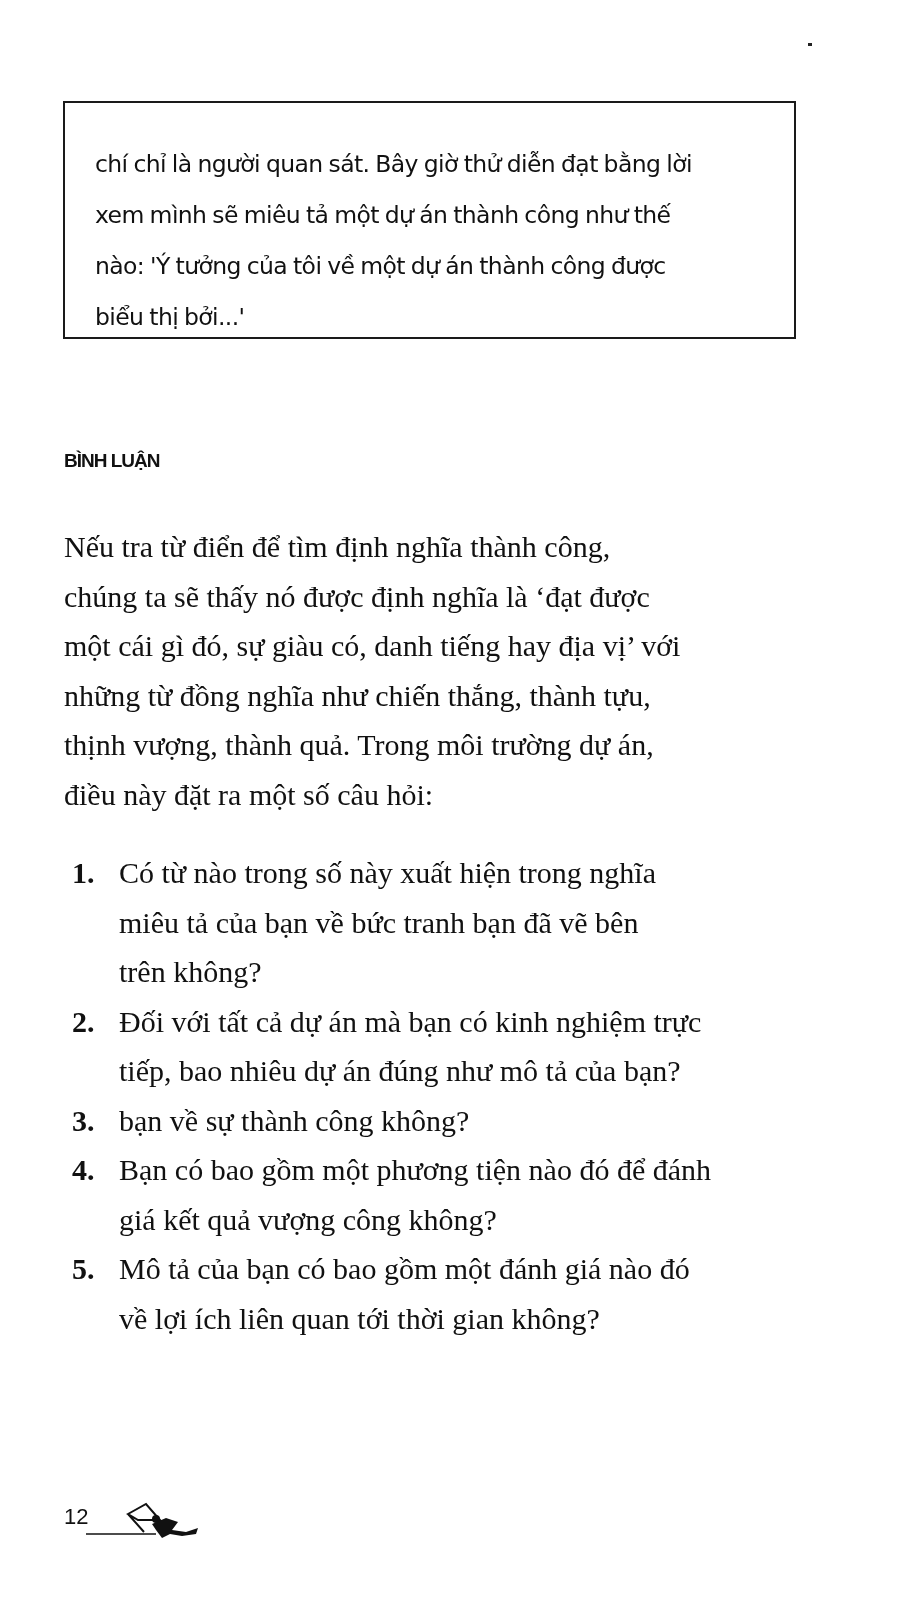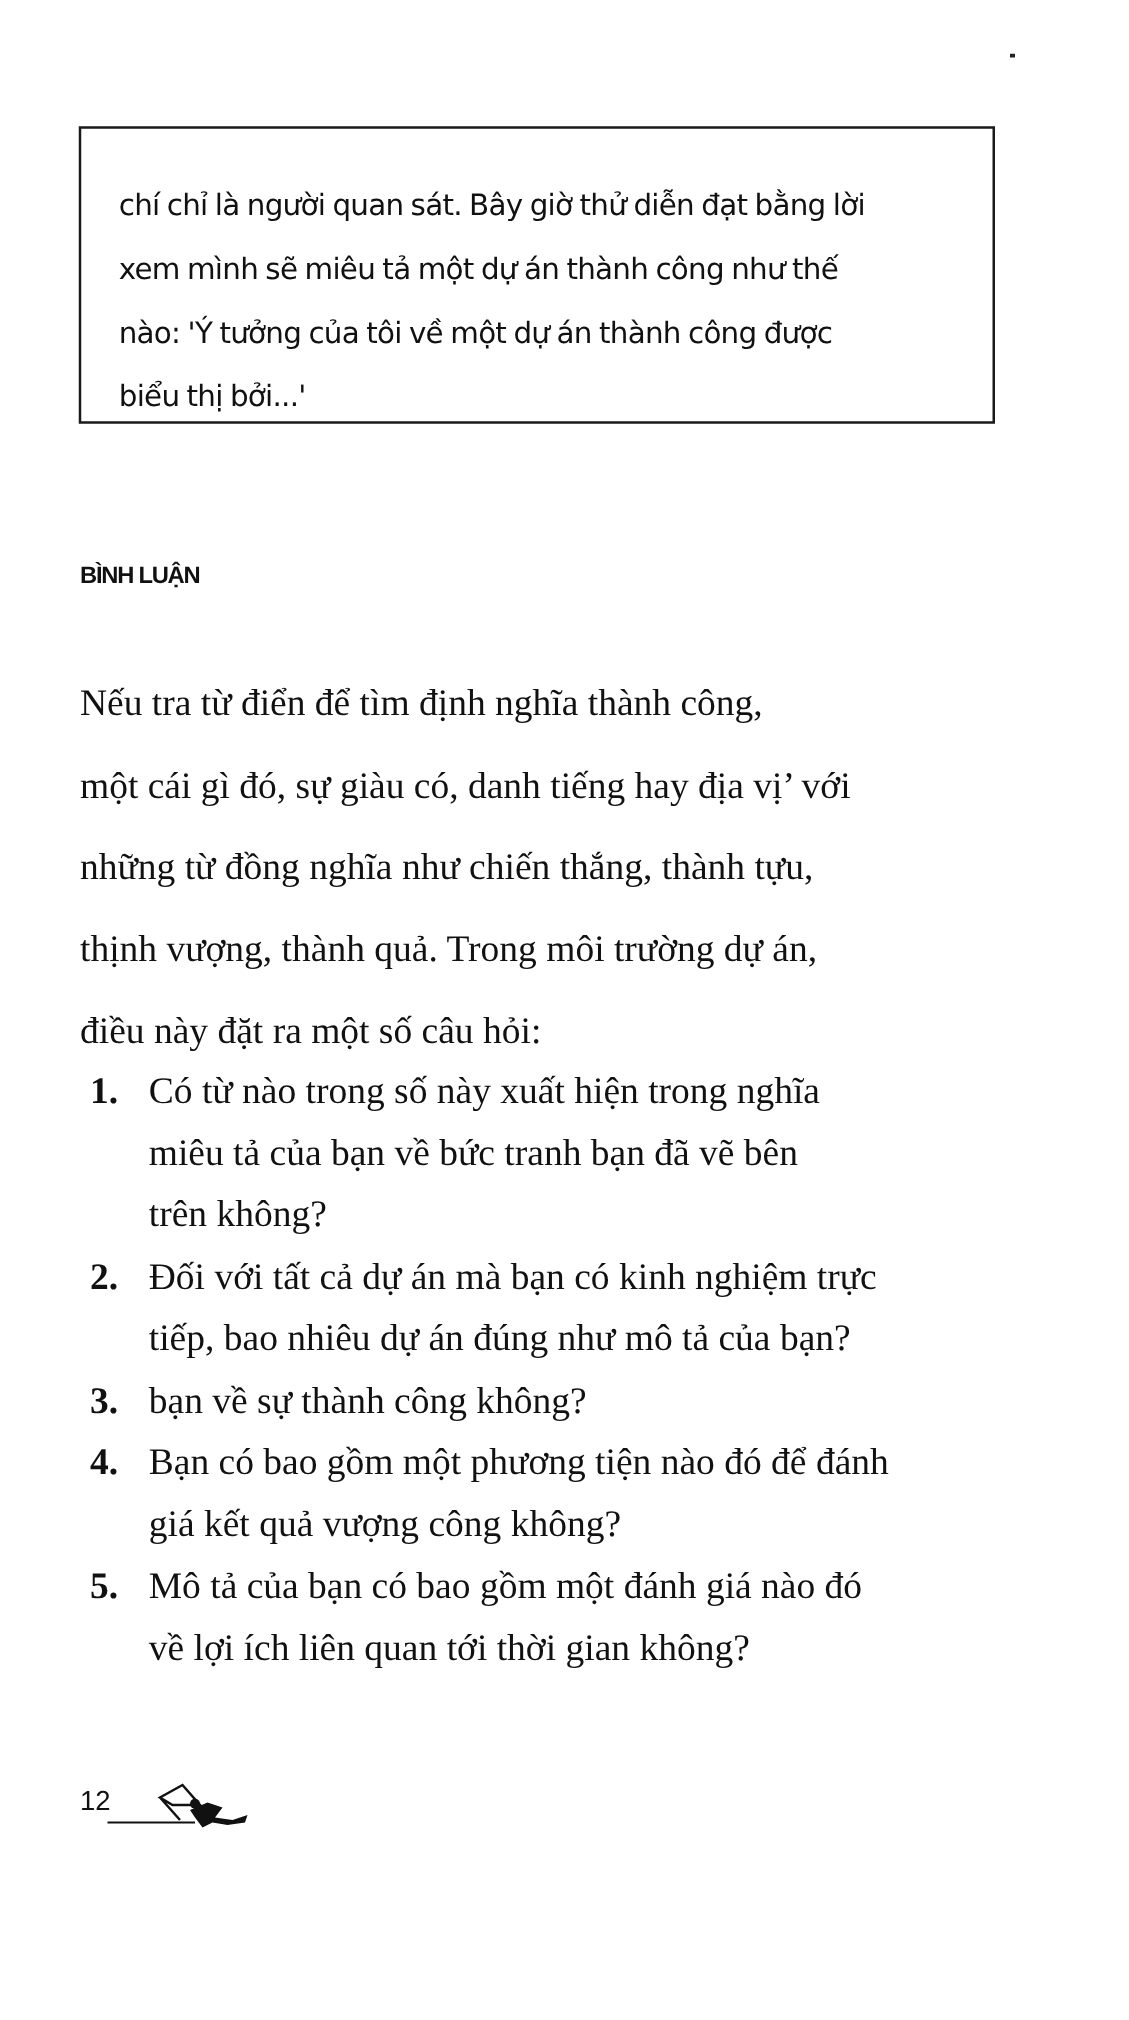--- a/index.html
+++ b/index.html
@@ -17,30 +17,30 @@
     .heading {
       position: absolute; left: 64px; top: 450px;
       font-family: "Liberation Sans", sans-serif; font-weight: bold; font-size: 19px;
       letter-spacing: -1px; margin: 0;
     }
     .para {
       position: absolute; left: 64px; top: 522px; width: 740px;
       font-family: "Liberation Serif", serif; font-size: 30px; line-height: 49.5px;
       margin: 0;
     }
-    .para .ln { display: block; white-space: nowrap; margin-top: 16px; }
+    .para .ln { display: block; white-space: nowrap; }
     .list {
       position: absolute; left: 64px; top: 848px; width: 745px; margin: 0; padding: 0;
       list-style: none;
       font-family: "Liberation Serif", serif; font-size: 30px; line-height: 49.5px;
     }
     .list li { position: relative; padding-left: 55px; }
     .list .num { position: absolute; left: 8px; top: 0; font-weight: bold; }
     .list .ln { display: block; white-space: nowrap; }
-    .footer { position: absolute; left: 64px; top: 1424px; height: 40px; width: 140px; }
+    .footer { position: absolute; left: 64px; top: 1500px; height: 40px; width: 140px; }
     .page-num {
       position: absolute; left: 0; top: 4px; font-family: "Liberation Sans", sans-serif;
       font-size: 22px;
     }
     .ornament { position: absolute; left: 22px; top: 0; }
   </style>
 </head>
 <body>
 
 <div class="speck"></div>
@@ -51,20 +51,21 @@
     <div>xem mình sẽ miêu tả một dự án thành công như thế</div>
     <div>nào: 'Ý tưởng của tôi về một dự án thành công được</div>
     <div>biểu thị bởi...'</div>
   </div>
 </div>
 
 <h2 class="heading">BÌNH LUẬN</h2>
 
 <p class="para">
   <span class="ln">Nếu tra từ điển để tìm định nghĩa thành công,</span>
+  <span class="ln">chúng ta sẽ thấy nó được định nghĩa là ‘đạt được</span>
   <span class="ln">một cái gì đó, sự giàu có, danh tiếng hay địa vị’ với</span>
   <span class="ln">những từ đồng nghĩa như chiến thắng, thành tựu,</span>
   <span class="ln">thịnh vượng, thành quả. Trong môi trường dự án,</span>
   <span class="ln">điều này đặt ra một số câu hỏi:</span>
 </p>
 
 <ol class="list">
   <li>
     <span class="num">1.</span>
     <span class="ln">Có từ nào trong số này xuất hiện trong nghĩa</span>

